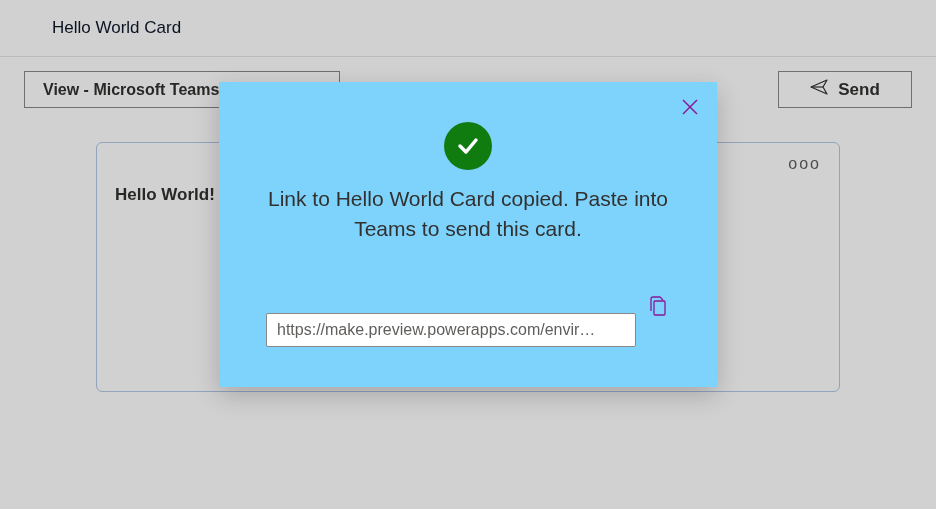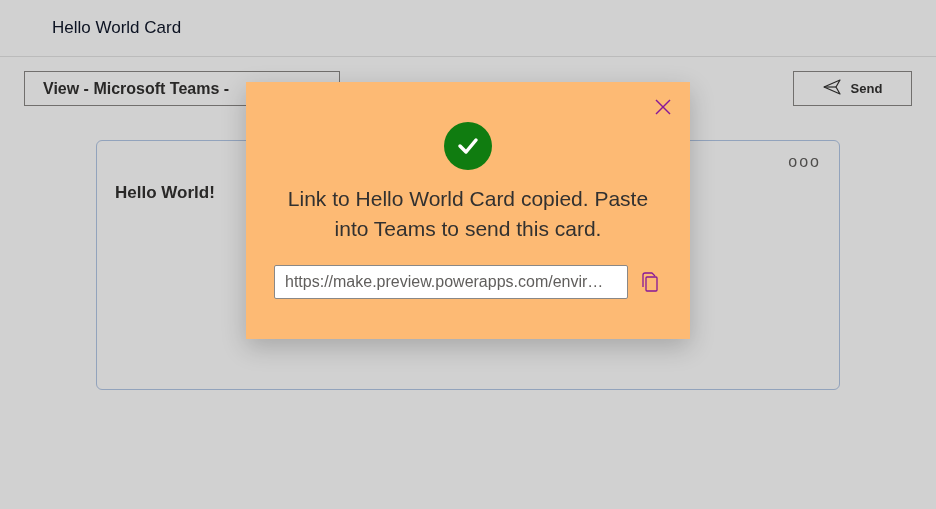--- a/index.html
+++ b/index.html
@@ -33,28 +33,28 @@
       font-weight: 600;
       color: #323130;
       width: 316px;
       text-align: left;
       cursor: pointer;
     }
     .send-button {
       border: 1px solid #8a8886;
       background: #fff;
       padding: 7px 18px;
-      font-size: 13px;
+      font-size: 17px;
       font-weight: 600;
       color: #323130;
       display: flex;
       align-items: center;
       gap: 10px;
       cursor: pointer;
-      width: 119px;
+      width: 134px;
       justify-content: center;
     }
     .card-container {
       margin: 20px 96px;
       border: 1px solid #b3c7e6;
       border-radius: 6px;
       background: #fff;
       padding: 16px 18px;
       height: 250px;
       position: relative;
@@ -77,22 +77,22 @@
     .overlay {
       position: absolute;
       inset: 0;
       background: rgba(0,0,0,0.18);
     }
     .dialog {
       position: absolute;
       top: 82px;
       left: 50%;
       transform: translateX(-50%);
-      width: 444px;
-      background: #fdba74;
+      width: 498px;
+      background: #7dd3fc;
       padding: 22px 28px 40px;
       box-shadow: 0 8px 24px rgba(0,0,0,0.2);
     }
     .dialog-close {
       position: absolute;
       top: 16px;
       right: 18px;
       cursor: pointer;
       width: 18px;
       height: 18px;
@@ -123,20 +123,21 @@
       margin-top: 20px;
     }
     .url-input {
       width: 370px;
       padding: 7px 10px;
       font-size: 16px;
       border: 1px solid #8a8886;
       border-radius: 2px;
       color: #605e5c;
       font-family: inherit;
+      margin-top: 48px;
     }
     .copy-button {
       background: none;
       border: none;
       cursor: pointer;
       padding: 2px;
     }
     .copy-button svg { display: block; }
   </style>
 </head>

